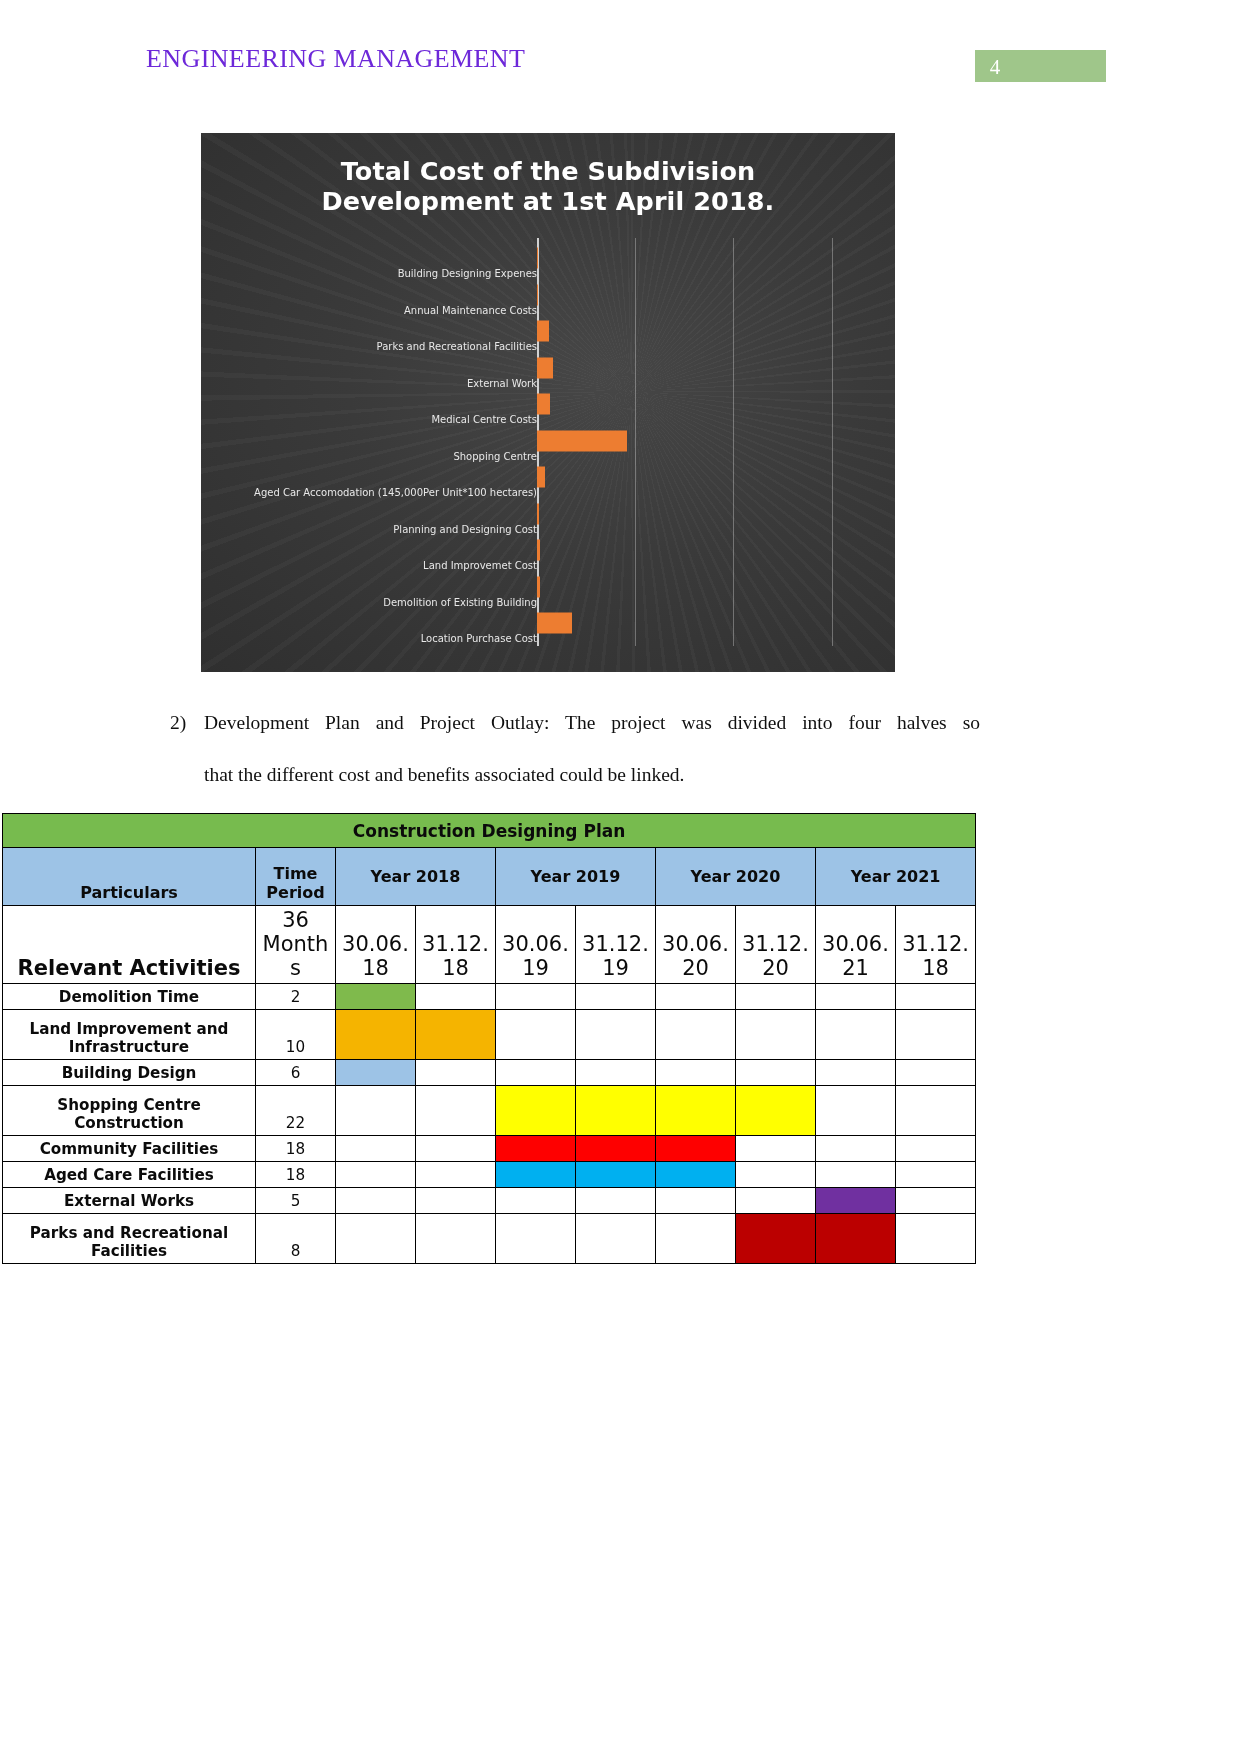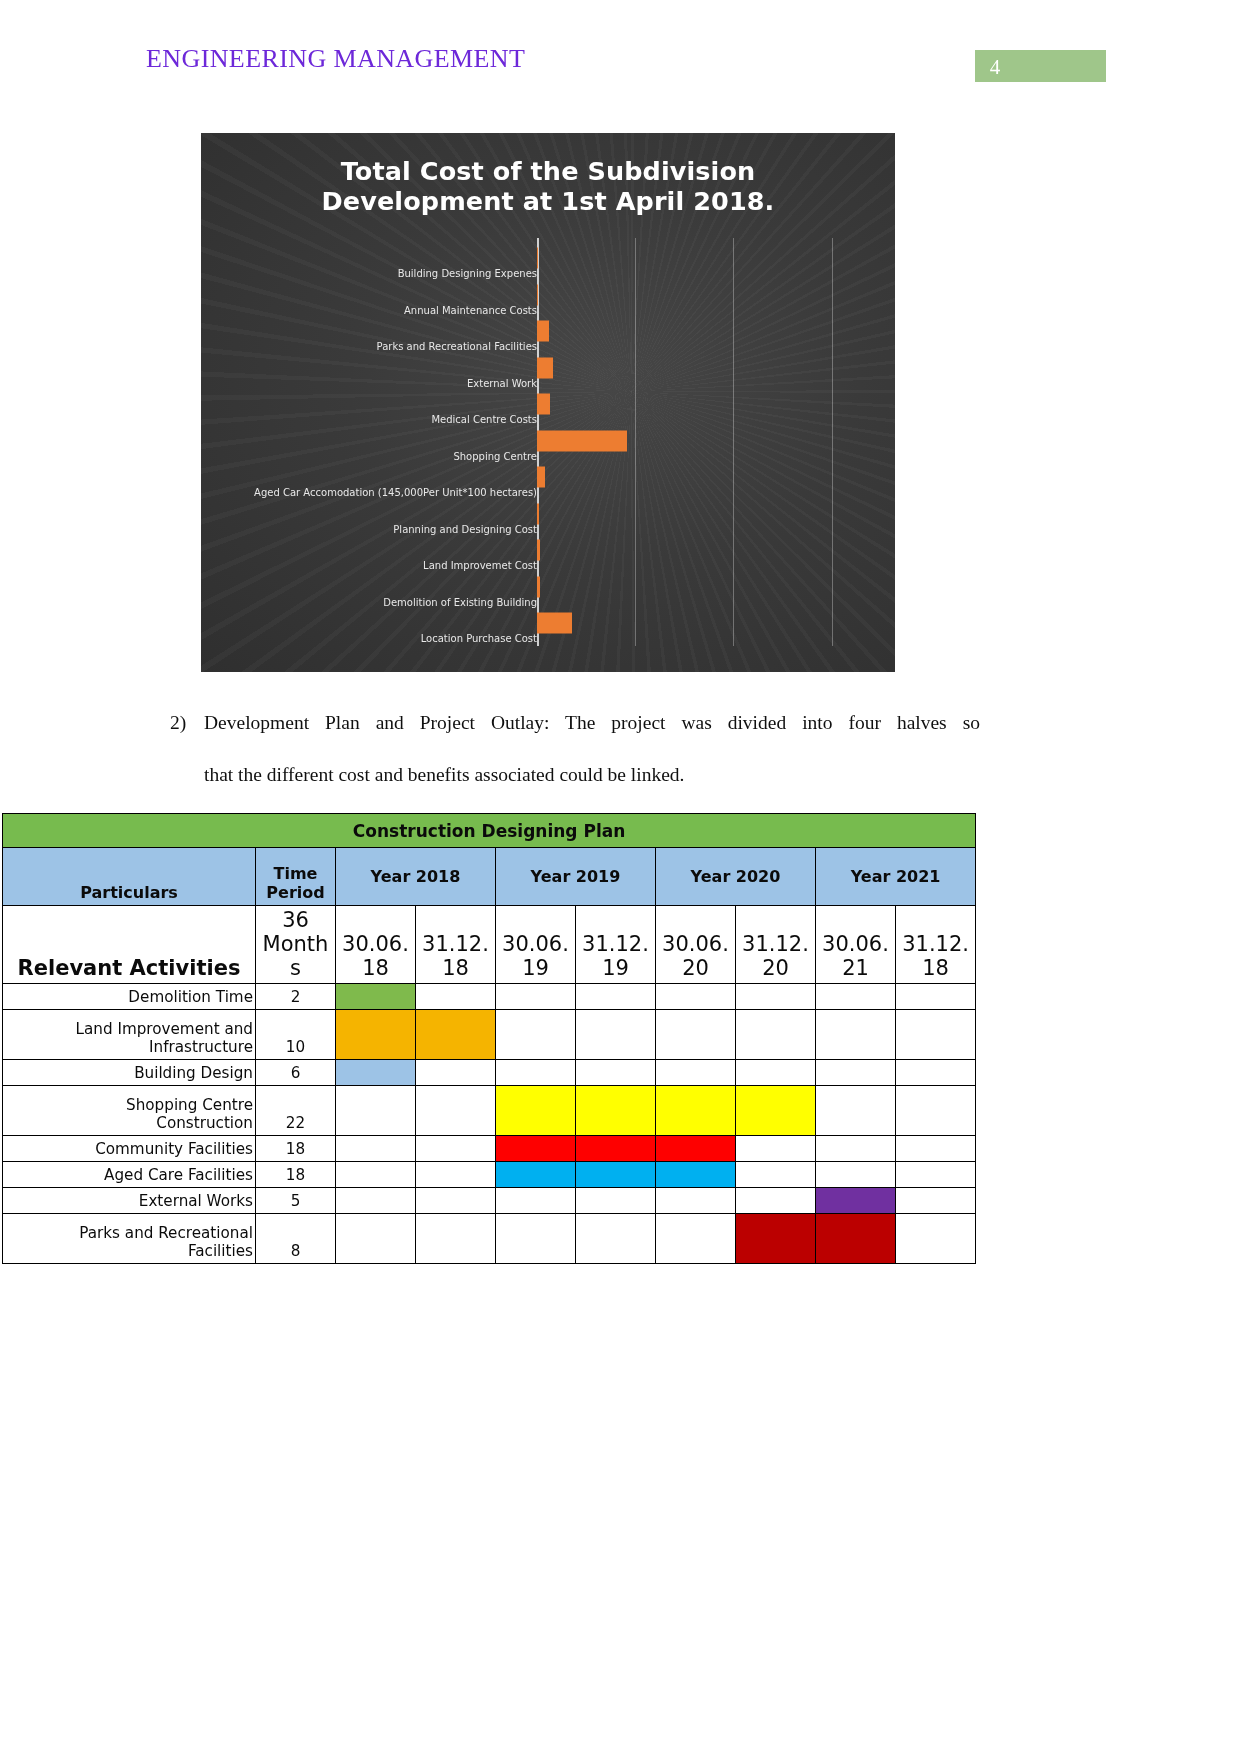--- a/index.html
+++ b/index.html
@@ -86,21 +86,21 @@
   .tbl td.title{
     background:#77bb4e;font-weight:bold;font-size:17px;
     text-align:center;vertical-align:middle;height:29px;padding:2px;
   }
   .tbl td.hd{
     background:#9dc3e6;font-weight:bold;font-size:16px;
     vertical-align:bottom;height:52px;
   }
   .tbl td.hd.mid{vertical-align:middle;}
   .tbl td.sub{height:72px;vertical-align:bottom;font-size:21px;}
-  .tbl td.act{text-align:right;vertical-align:bottom;}
+  .tbl td.act{text-align:center;vertical-align:bottom;font-weight:bold;}
   .tbl td.actb{font-weight:bold;}
   .r-tall{height:50px;}
   .r-short{height:26px;}
 </style>
 </head>
 <body>
 
 <div class="page-header">
   <div class="hdr-title">ENGINEERING MANAGEMENT</div>
   <div class="page-num-box">

